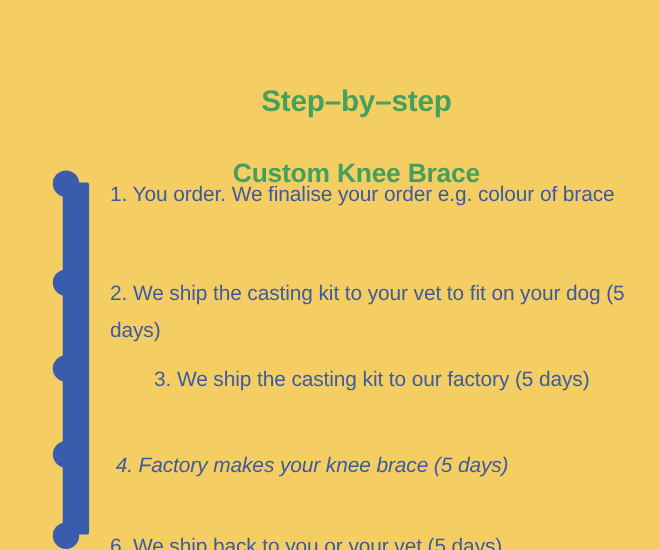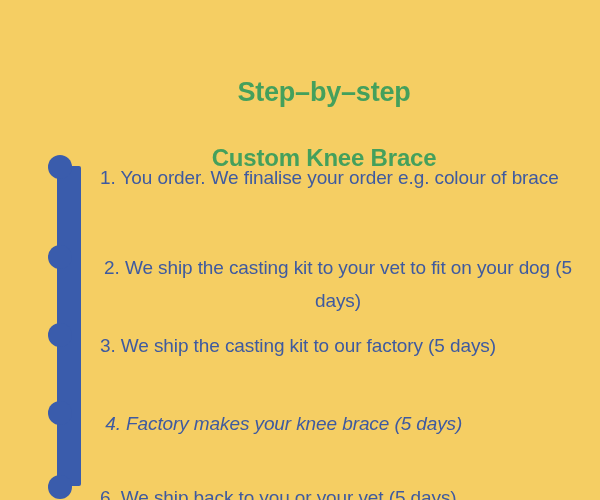--- a/index.html
+++ b/index.html
@@ -99,22 +99,22 @@
   .step-4 { top: 246px; }
   .step-5 { top: 320px; }
 
   .step-1 .step-dot { top: 11px; }
   .step-2 .step-dot { top: 11px; }
   .step-3 .step-dot { top: 11px; }
   .step-4 .step-dot { top: 11px; }
   .step-5 .step-dot { top: 11px; }
 
   .step-1 .step-text { top: 5px; }
-  .step-2 .step-text { top: 5px; text-align: center; }
-  .step-3 .step-text { top: 5px; }
+  .step-2 .step-text { top: 5px; }
+  .step-3 .step-text { top: 5px; text-align: center; }
   .step-4 .step-text { top: 5px; font-style: italic; }
   .step-5 .step-text { top: 5px; }
 </style>
 </head>
 <body>
 
 <div class="infographic">
 
   <div class="title-block">
     <span class="title-line title-line-1">Step–by–step</span>

